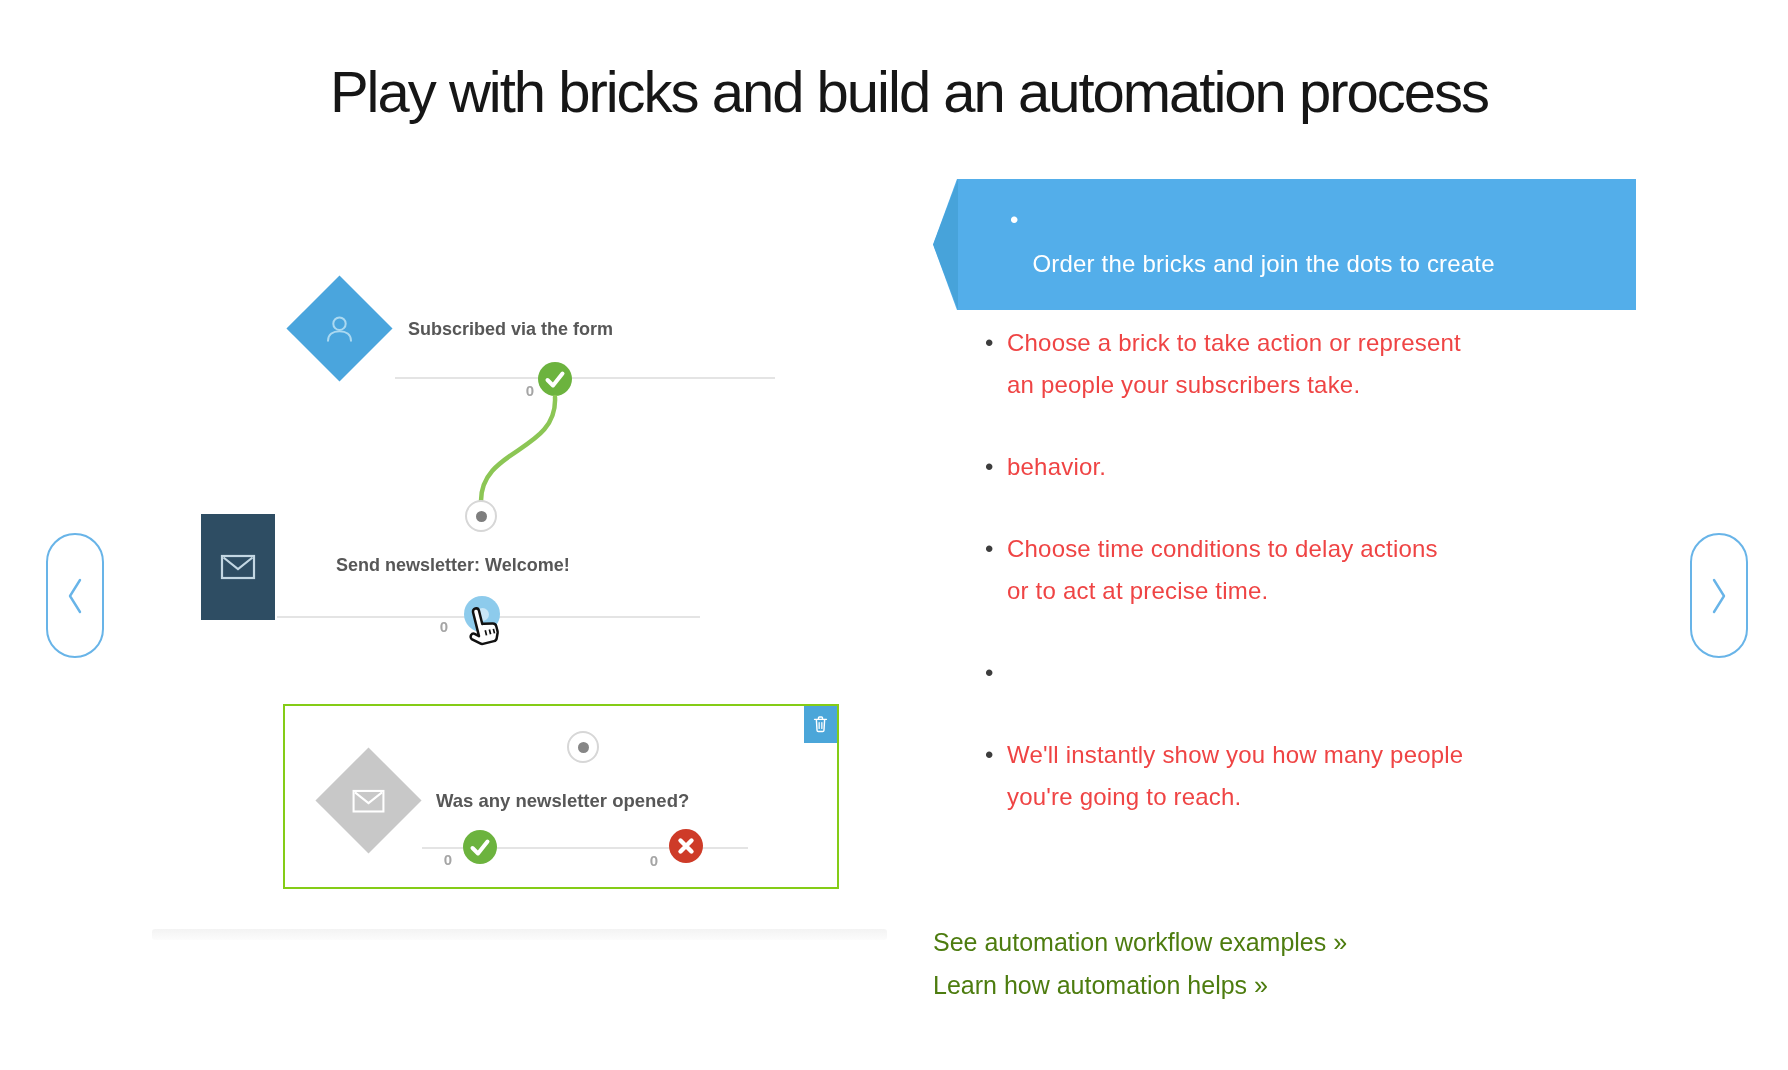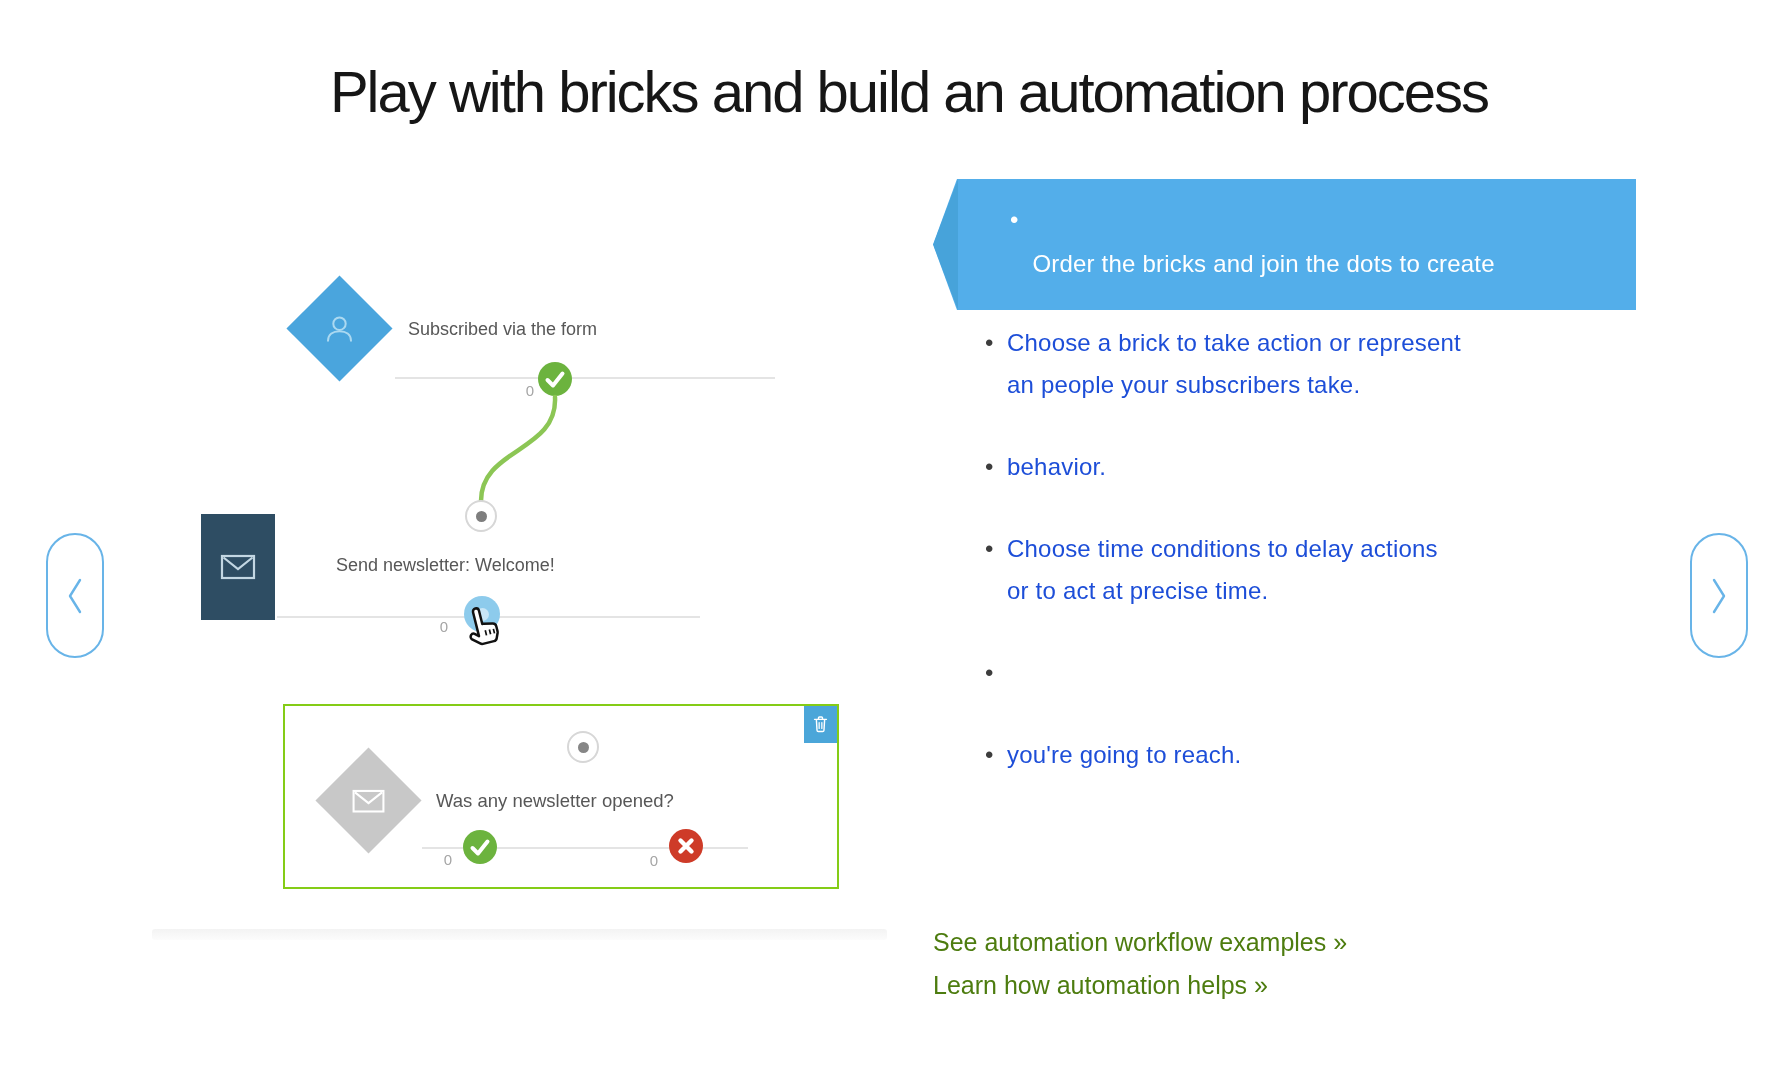--- a/index.html
+++ b/index.html
@@ -52,21 +52,21 @@
     color:#fff;
   }
   .callout-tip{position:absolute;left:0;top:0;width:25px;height:100%;
     background:#47a3da;clip-path:polygon(100% 0,100% 100%,0 50%);}
   .callout-inner{position:absolute;left:77px;top:22px;display:flex;}
   .co-bullet{font-size:24px;line-height:37px;margin-right:14px;}
   .co-lines span{display:block;font-size:24px;line-height:37px;letter-spacing:.2px;margin-top:44px;}
   .features{left:985px;top:322px;width:620px;}
   .feat-item{display:flex;margin-bottom:40px;}
   .feat-bullet{font-size:24px;line-height:42px;color:#3d3d3d;width:22px;flex:none;}
-  .feat-lines span{display:block;font-size:24px;line-height:42px;color:#1d4ed8;letter-spacing:.2px;}
+  .feat-lines span{display:block;font-size:24px;line-height:42px;color:#ef4444;letter-spacing:.2px;}
   .link{
     font-size:25px;color:#4d7c0f;line-height:30px;text-decoration:none;display:block;cursor:pointer;
   }
   svg{display:block;}
 </style>
 </head>
 <body>
 
 <div class="stage">
 
@@ -81,21 +81,21 @@
   </button>
 
   <button class="abs nav-btn" style="left:1690px;top:533px;">
     <span>
       <svg width="24" height="44" viewBox="0 0 24 44">
           <polyline points="7,6 17,22 7,38" fill="none" stroke="#68b4e8" stroke-width="2.4" stroke-linecap="round" stroke-linejoin="round"></polyline>
         </svg>
     </span>
   </button>
 
-  <div class="abs" style="left:0;top:0;width:1788px;height:807px;">
+  <div class="abs" style="left:0;top:0;width:1788px;height:807px;font-weight:bold;">
 
     <div class="abs hline" style="left:395px;top:377px;width:380px;"></div>
     <div class="abs diamond" style="left:302px;top:291px;background:#4aa5dd;">
       <span>
         <svg width="40" height="40" viewBox="0 0 40 40">
           <circle cx="20" cy="14.5" r="6.2" fill="none" stroke="#abd9f1" stroke-width="2"></circle>
           <path d="M8.5 31.5 c0-6.5 5.2-9.5 11.5-9.5 s11.5 3 11.5 9.5" fill="none" stroke="#abd9f1" stroke-width="2" stroke-linecap="round"></path>
         </svg>
       </span>
     </div>
@@ -215,20 +215,21 @@
         <span>Choose time conditions to delay actions</span>
         <span>or to act at precise time.</span>
       </div>
     </div>
     <div class="feat-item">
       <span class="feat-bullet">•</span>
     </div>
     <div class="feat-item">
       <span class="feat-bullet">•</span>
       <div class="feat-lines">
+        <span>We'll instantly show you how many people</span>
         <span>you're going to reach.</span>
       </div>
     </div>
   </div>
 
   <a class="abs link" style="left:933px;top:927px;" href="#">See automation workflow examples »</a>
   <a class="abs link" style="left:933px;top:970px;" href="#">Learn how automation helps »</a>
 
 </div>
 

